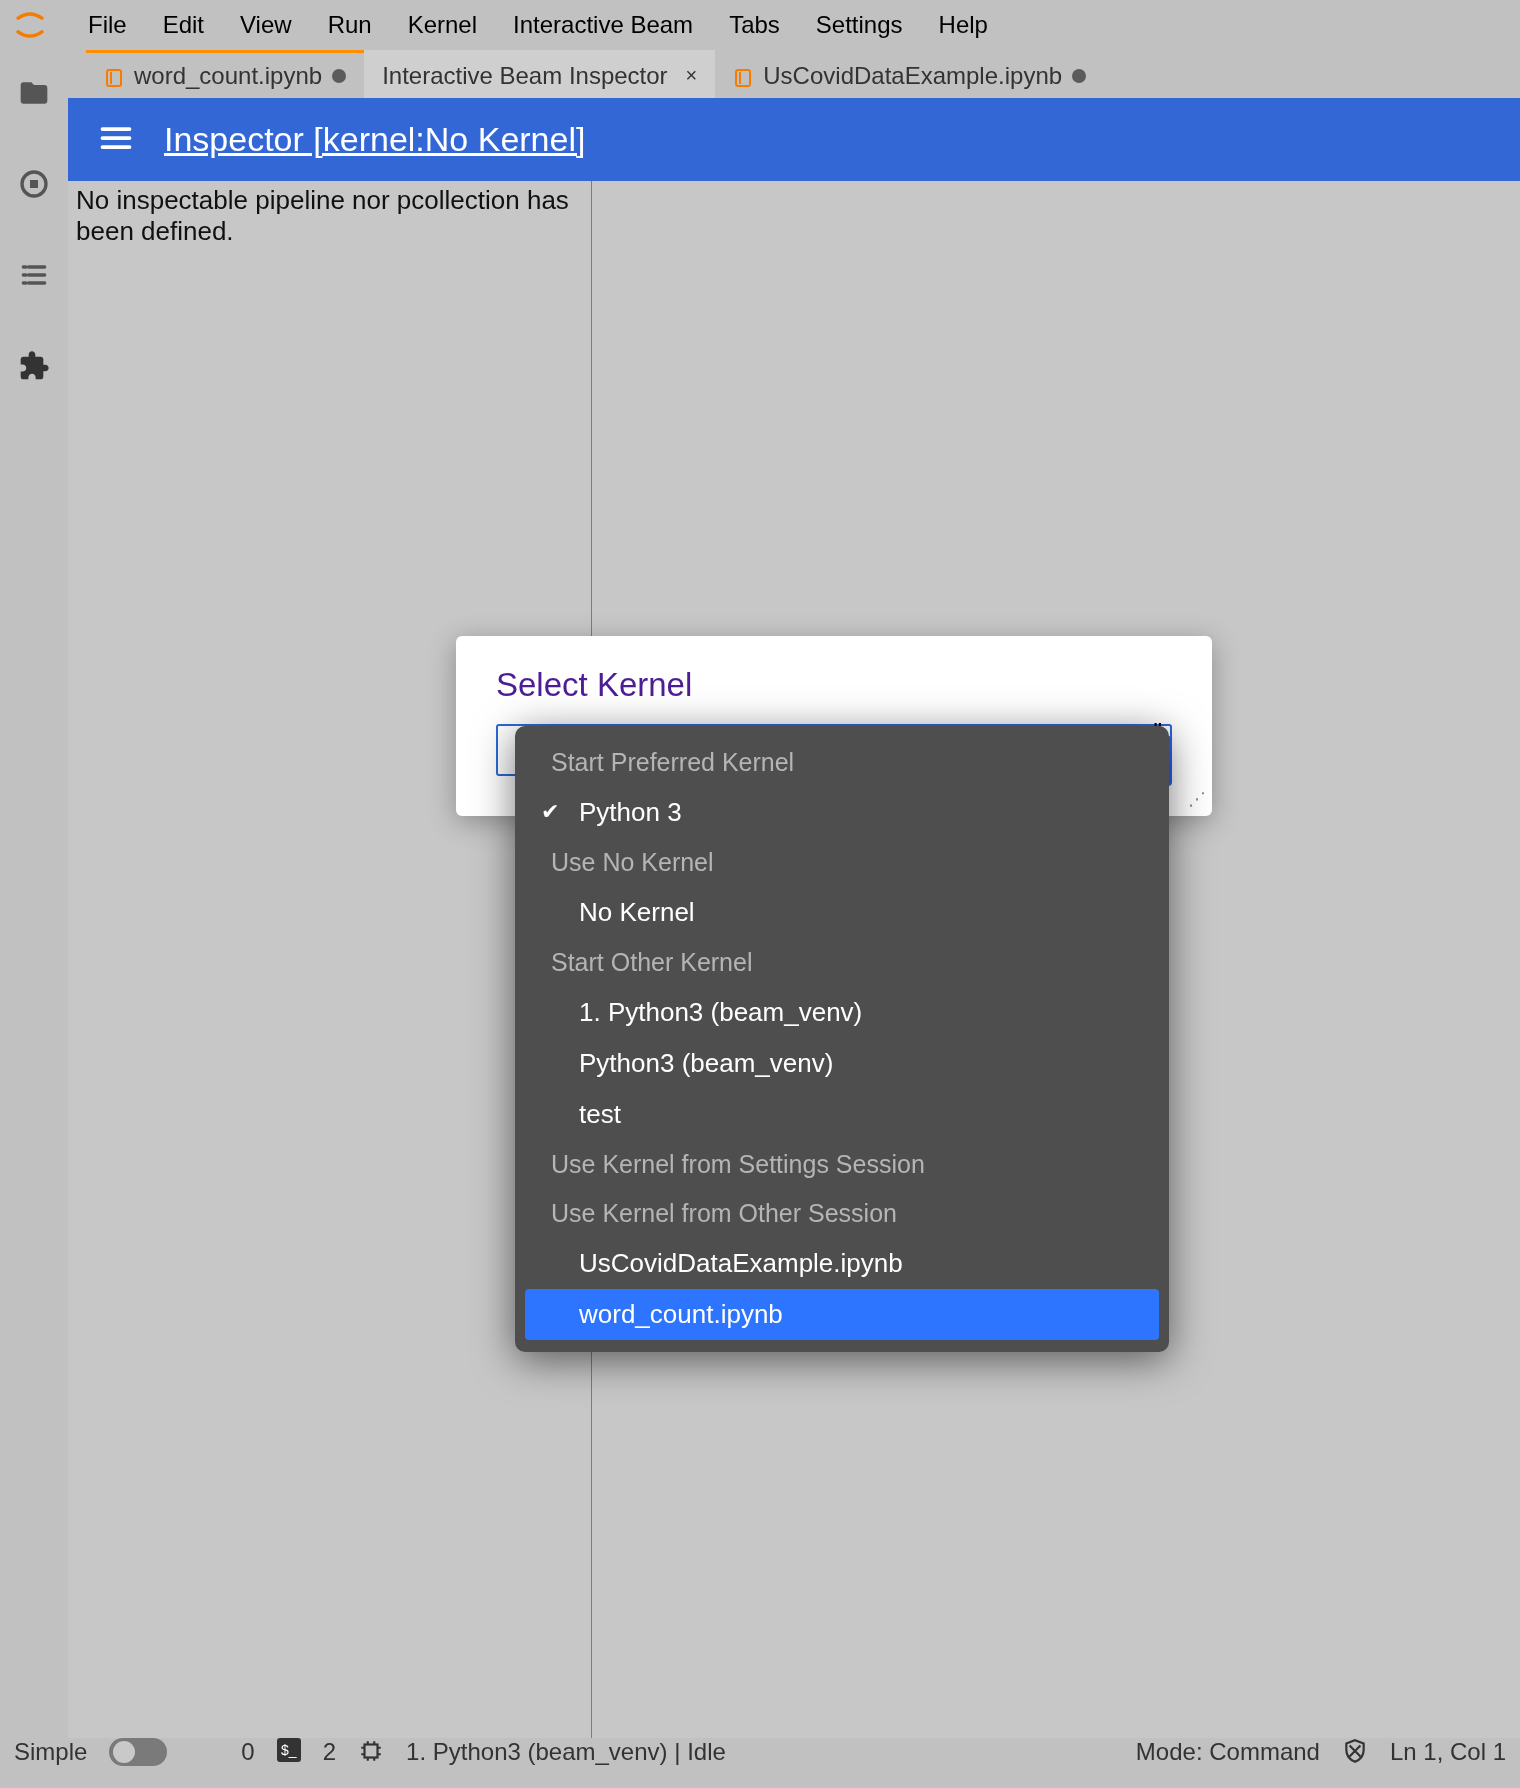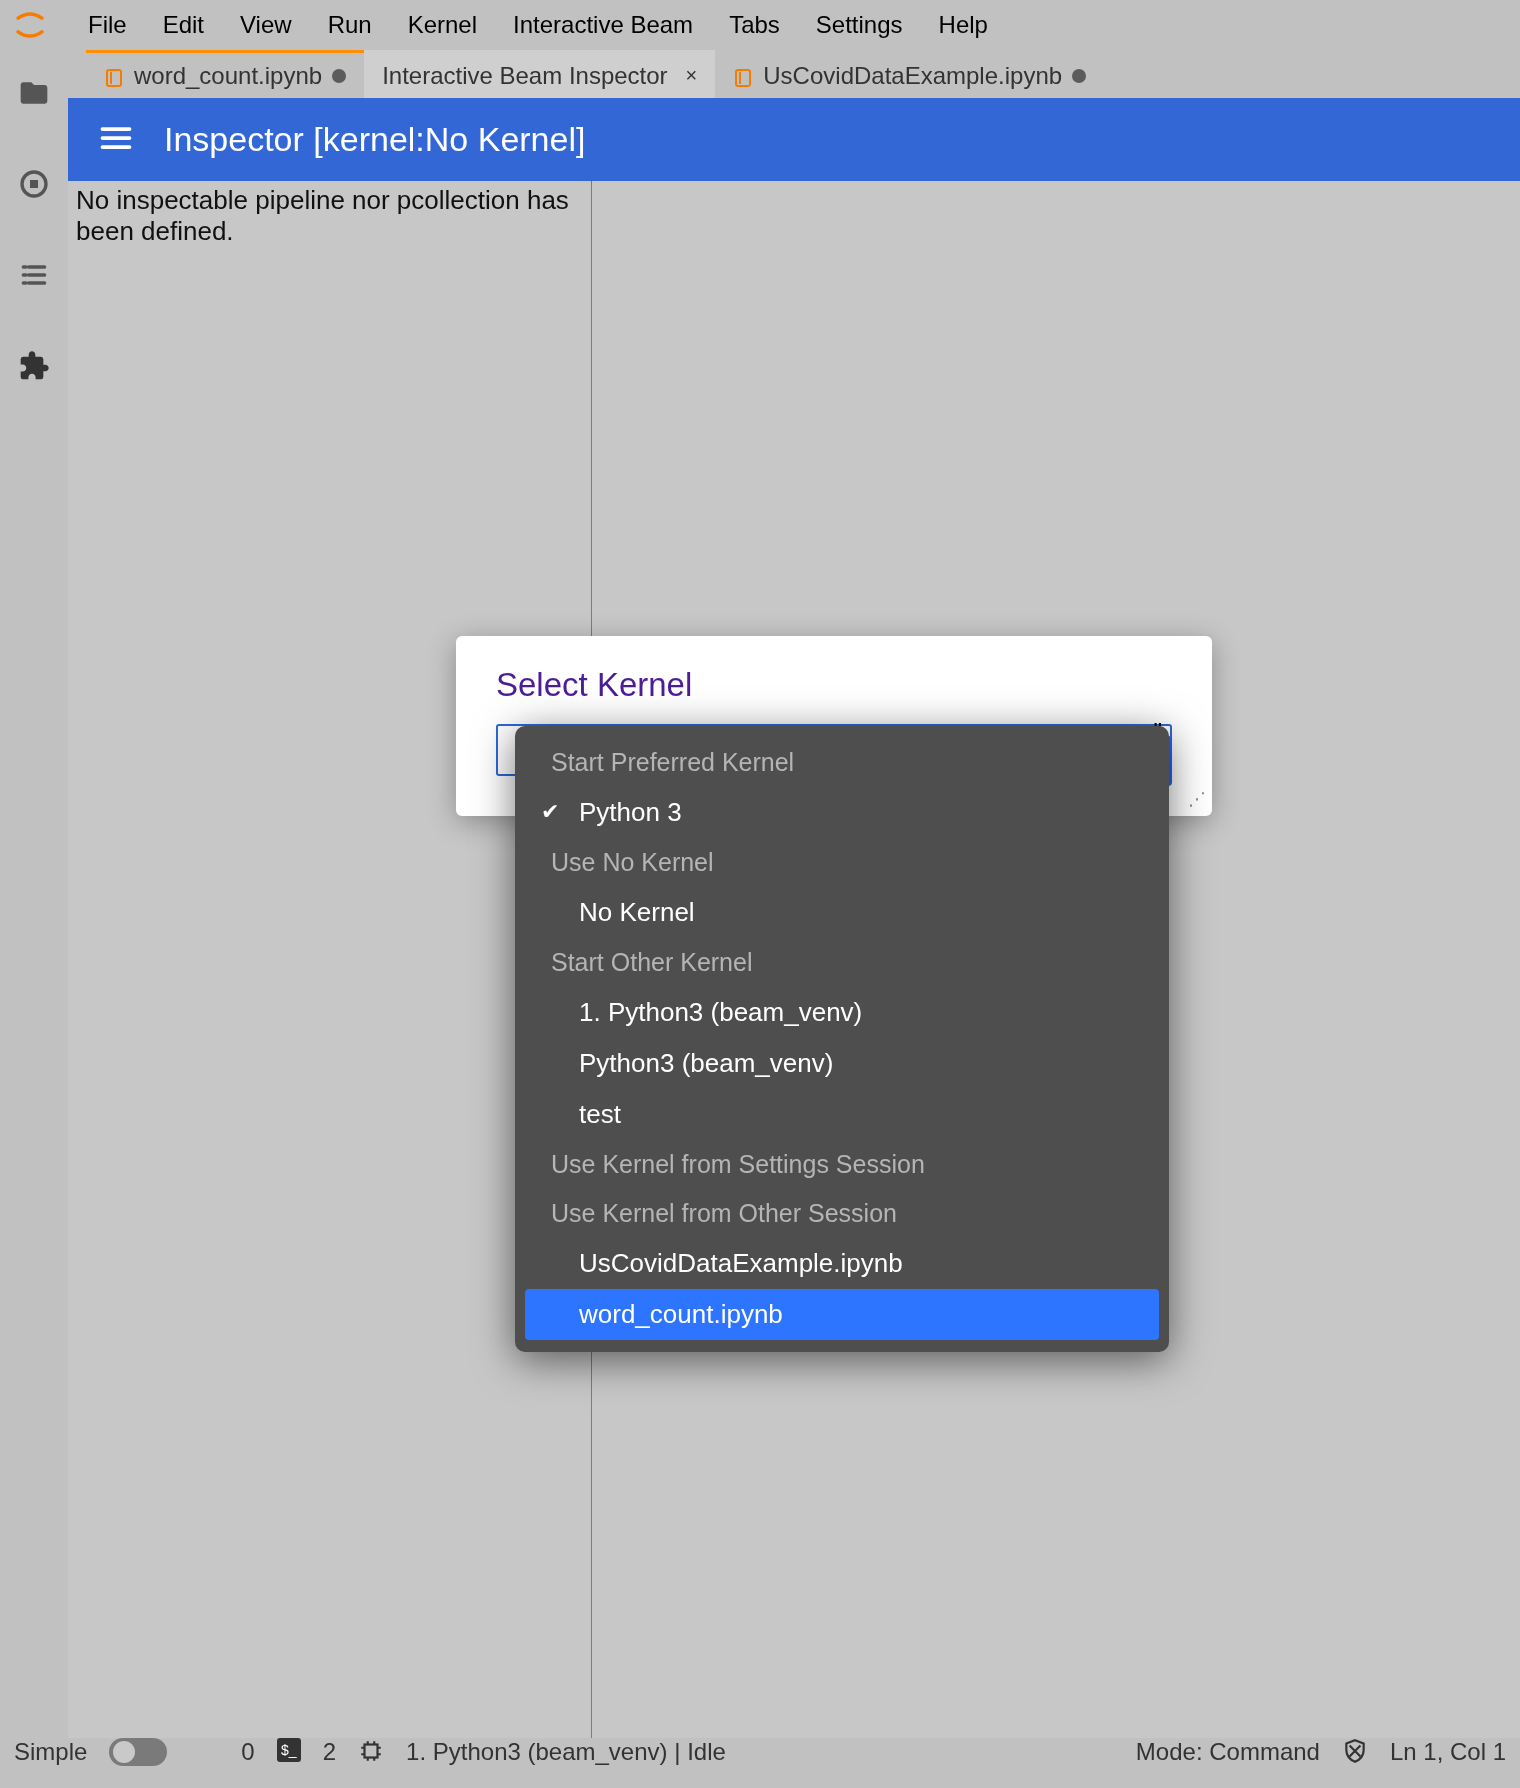--- a/index.html
+++ b/index.html
@@ -21,21 +21,21 @@
 .tabs { height: 48px; background: #c1c1c1; display: flex; align-items: stretch; padding-left: 18px; }
 .tab { display: flex; align-items: center; padding: 0 18px; font-size: 24px; color: #333; gap: 10px; background:#c1c1c1; border-top: 3px solid transparent; position:relative; max-width: 430px; }
 .tab .nb-icon { width:20px; height:20px; }
 .tab .dirty-dot { width:14px; height:14px; border-radius:50%; background:#5b5b5b; margin-left:auto; }
 .tab .close-x { font-size:20px; margin-left:8px; }
 .tab.active { background:#cfcfcf;text-align:center; }
 .tab.first { border-top: 3px solid #ff8f00; }
 .tab.third { overflow:hidden; }
 
 
-.inspector-header { height: 83px; background: #3367d6; color: #fff; display: flex; align-items: center; padding: 0 30px; gap: 30px; }
+.inspector-header { height: 83px; background: #3367d6; color: #fff; display: flex; align-items: center; padding: 0 30px; gap: 30px; text-decoration: underline; }
 .hamburger svg { width:36px; height:36px; }
 .inspector-title { font-size: 34px; font-weight: 500; }
 
 
 .content { flex:1; display:flex; background:#c7c7c7; }
 .left-pane { width: 524px; padding: 4px 8px; font-size: 26px; color:#111; border-right:1px solid #7d7d7d; }
 .right-pane { flex:1; position:relative; }
 
 
 .dialog { position:absolute; left:456px; top:636px; width:756px; background:#fff; border-radius:6px; box-shadow:0 6px 28px rgba(0,0,0,.3); padding:30px 40px 40px 40px; }

